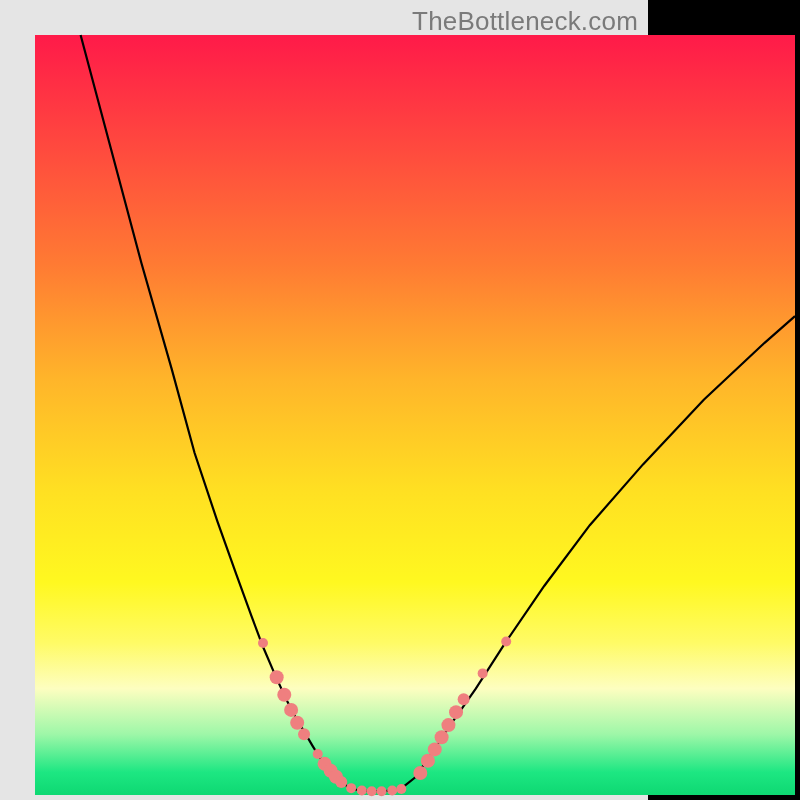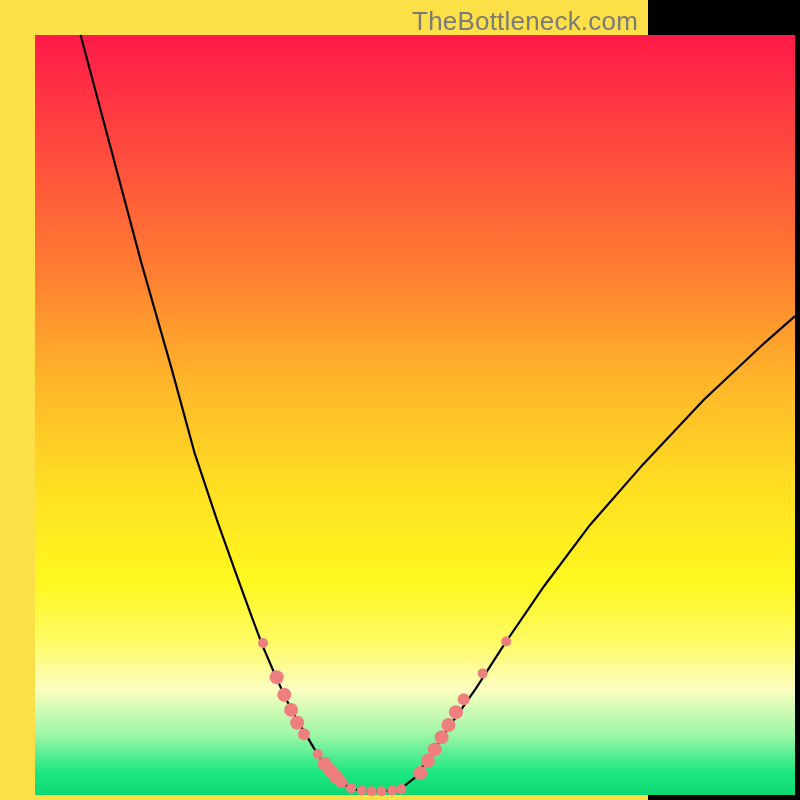--- a/index.html
+++ b/index.html
@@ -10,21 +10,21 @@
     overflow: hidden;
     background: #000;
     font-family: Arial, Helvetica, sans-serif;
   }
   .frame {
     position: absolute;
     left: 0;
     top: 0;
     width: 648px;
     height: 800px;
-    background: #fde047;
+    background: #e5e5e5;
   }
   .plot-area {
     position: absolute;
     left: 35px;
     top: 35px;
     width: 760px;
     height: 760px;
     background: linear-gradient(to bottom,
       #ff1a49 0%,
       #ff4a3e 15%,

